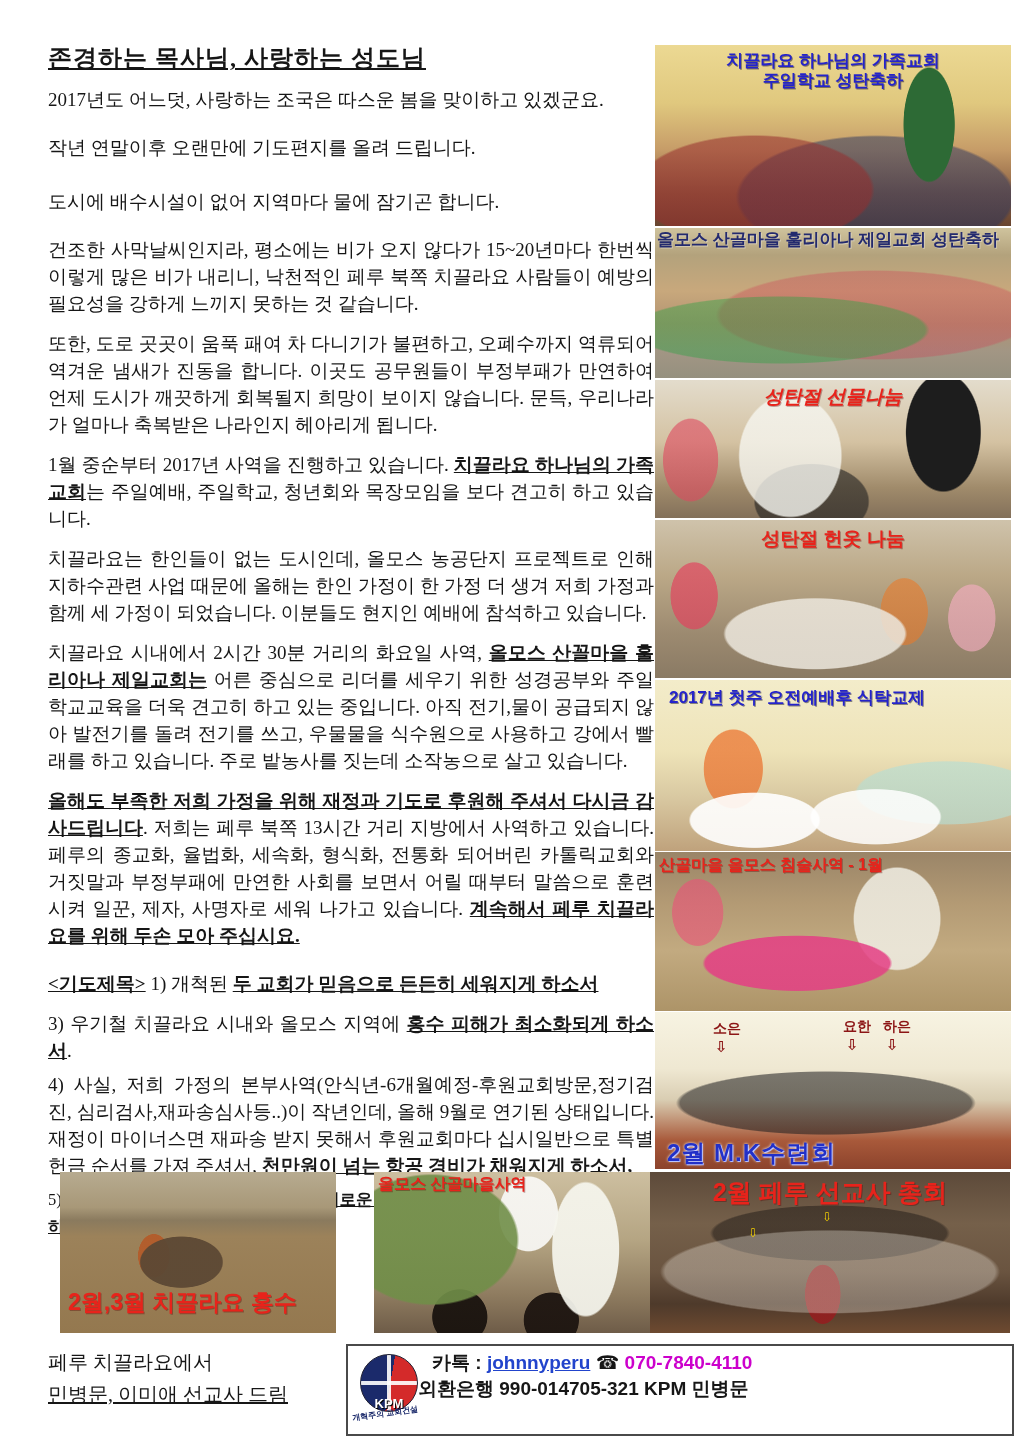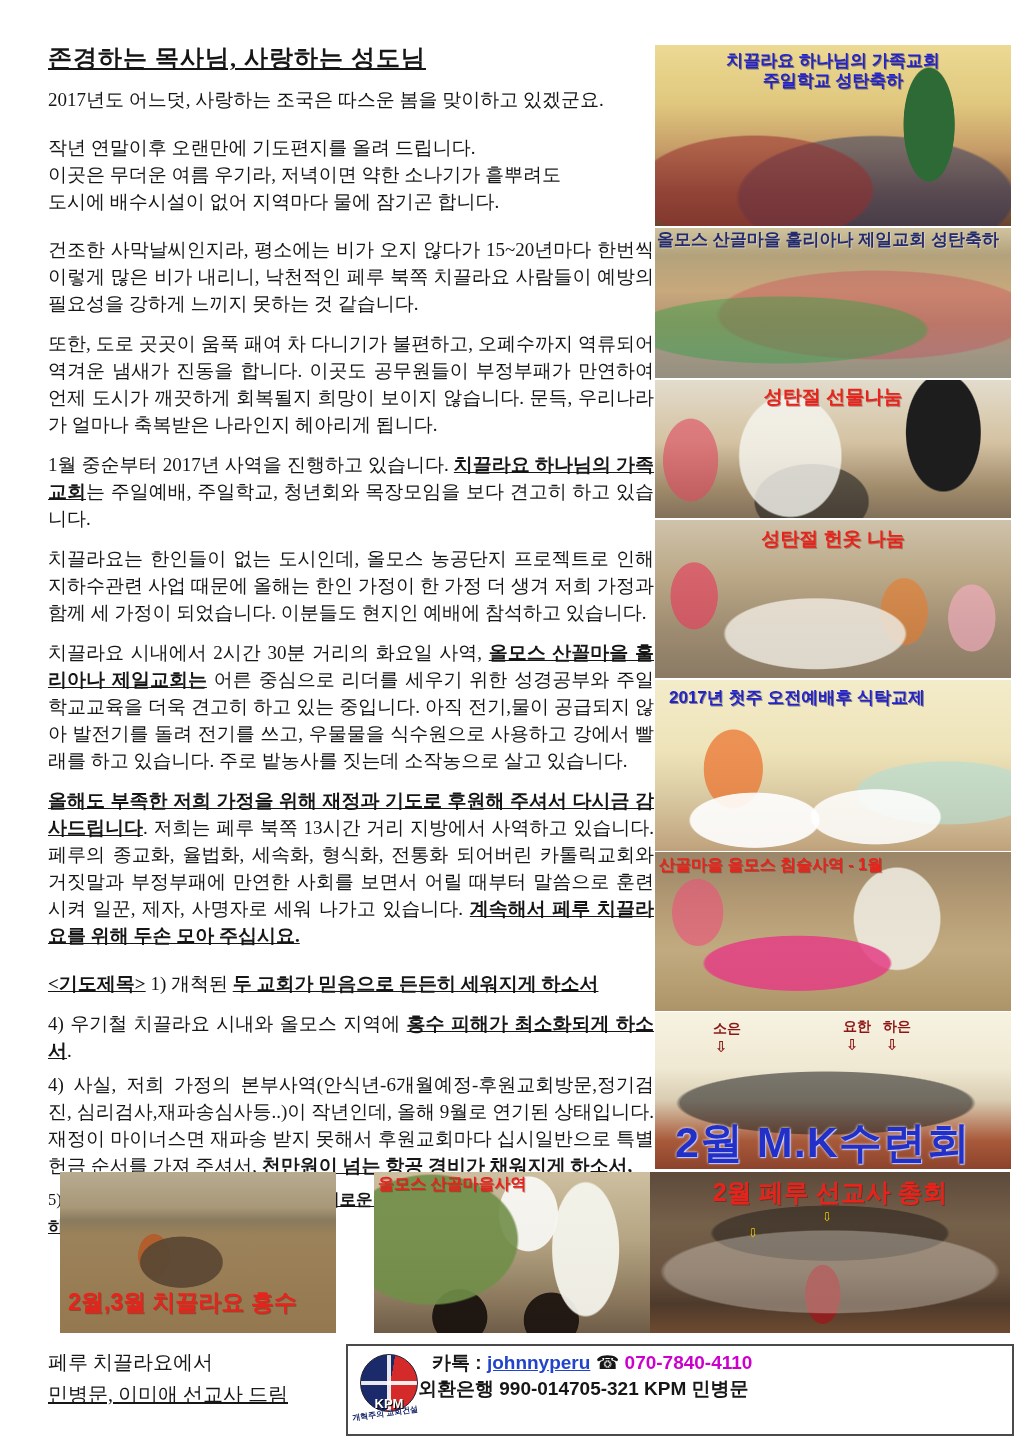--- a/index.html
+++ b/index.html
@@ -34,21 +34,21 @@
     background-image:
       radial-gradient(ellipse 150px 34px at 35% 68%, rgba(50,160,70,.45) 0 97%, transparent 100%),
       radial-gradient(ellipse 160px 45px at 62% 58%, rgba(205,65,85,.35) 0 97%, transparent 100%),
       linear-gradient(180deg,#cfc39d 0%,#b3a27c 18%,#c8a87c 42%,#b29372 64%,#a29684 82%,#95907f 100%);}
   .p-3{left:655px;top:380px;width:356px;height:138px;
     background-image:
       radial-gradient(ellipse 38px 60px at 81% 38%, #1d1d1d 0 97%, transparent 100%),
       radial-gradient(ellipse 52px 62px at 38% 55%, rgba(246,246,240,.8) 0 97%, transparent 100%),
       radial-gradient(ellipse 58px 38px at 44% 88%, rgba(32,32,32,.6) 0 97%, transparent 100%),
       radial-gradient(ellipse 28px 42px at 10% 58%, rgba(222,72,95,.6) 0 97%, transparent 100%),
-      linear-gradient(180deg,#e3dccc 0%,#d4c2a2 45%,#a08b6b 78%,#83705a 100%);}
+      linear-gradient(180deg,#e3dccc 0%,#d4c2a2 45%,#a08b6b 78%,#83705a 100%); font-style: italic;}
   .p-4{left:655px;top:520px;width:356px;height:158px;
     background-image:
       radial-gradient(ellipse 92px 36px at 45% 72%, rgba(236,231,221,.85) 0 97%, transparent 100%),
       radial-gradient(ellipse 24px 34px at 11% 48%, rgba(228,62,92,.65) 0 97%, transparent 100%),
       radial-gradient(ellipse 24px 34px at 70% 58%, rgba(232,122,42,.6) 0 97%, transparent 100%),
       radial-gradient(ellipse 24px 34px at 89% 62%, rgba(243,173,192,.65) 0 97%, transparent 100%),
       linear-gradient(180deg,#cfc3ab 0%,#bba887 35%,#9c8a70 72%,#8a7a64 100%);}
   .p-5{left:655px;top:680px;width:356px;height:171px;
     background-image:
       radial-gradient(ellipse 66px 28px at 28% 82%, rgba(255,255,255,.9) 0 97%, transparent 100%),
@@ -78,21 +78,21 @@
       radial-gradient(ellipse 30px 38px at 54% 26%, rgba(250,250,248,.9) 0 97%, transparent 100%),
       radial-gradient(ellipse 28px 28px at 30% 90%, rgba(22,16,12,.92) 0 97%, transparent 100%),
       radial-gradient(ellipse 28px 28px at 62% 92%, rgba(26,18,14,.92) 0 97%, transparent 100%),
       linear-gradient(180deg,#cdbfa0 0%,#b5a583 42%,#8f7c60 76%,#6e5c48 100%); padding-left: 15px;}
   .p-conf{left:650px;top:1172px;width:360px;height:161px;
     background-image:
       radial-gradient(ellipse 170px 42px at 50% 62%, rgba(236,230,220,.35) 0 97%, transparent 100%),
       radial-gradient(ellipse 18px 30px at 48% 76%, rgba(145,32,32,.95) 0 97%, transparent 100%),
       radial-gradient(ellipse 120px 28px at 50% 38%, rgba(30,25,22,.5) 0 97%, transparent 100%),
       linear-gradient(180deg,#5d4a3a 0%,#75604a 32%,#6a5440 62%,#4e3a2b 82%,#6e4a30 100%);}
-  .mk-big{left:20px;bottom:2px;font-size:43px;color:#2230c8;
+  .mk-big{left:12px;bottom:2px;font-size:24px;color:#2230c8;
           text-shadow:0 0 3px #ffffff,1px 1px 0 #9aa6ff;letter-spacing:1px;text-align:right;}
   .mk-label{font-size:14px;color:#8c1515;text-shadow:none;}
   .mk-arrow{font-size:15px;color:#8c1515;text-shadow:none;}
   .conf-marker{position:absolute;font-size:12px;color:#f4d000;font-weight:bold;}
   
   .signoff{position:absolute;left:48px;top:1346px;font-size:20px;line-height:32px;}
   .signoff .u{text-decoration:underline;}
   .contact-box{position:absolute;left:346px;top:1344px;width:664px;height:88px;
     border:2px solid #4a4a4a;background:#ffffff;}
   .contact-lines{position:absolute;left:84px;top:4px;font-size:19px;line-height:26px;
@@ -113,41 +113,41 @@
     font-family:"Liberation Sans","DejaVu Sans",sans-serif;white-space:nowrap;transform:rotate(-8deg);}
 </style>
 </head>
 <body>
 
 <div class="text-col">
   <h1 class="title">존경하는 목사님, 사랑하는 성도님</h1>
   <p class="para gap">2017년도 어느덧, 사랑하는 조국은 따스운 봄을 맞이하고 있겠군요.</p>
   <p class="para gap">
     <span>작년 연말이후 오랜만에 기도편지를 올려 드립니다.</span><br>
-    <span>이곳은 무더운 여름 우기라, 저녁이면 약한 소나기가 흩뿌려도</span><br>
+    <br>
     <span>도시에 배수시설이 없어 지역마다 물에 잠기곤 합니다.</span>
   </p>
   <p class="para">건조한 사막날씨인지라, 평소에는 비가 오지 않다가 15~20년마다 한번씩 이렇게 많은 비가 내리니, 낙천적인 페루 북쪽 치끌라요 사람들이 예방의 필요성을 강하게 느끼지 못하는 것 같습니다.</p>
   <p class="para">또한, 도로 곳곳이 움푹 패여 차 다니기가 불편하고, 오폐수까지 역류되어 역겨운 냄새가 진동을 합니다.  이곳도 공무원들이 부정부패가 만연하여 언제 도시가 깨끗하게 회복될지 희망이 보이지 않습니다. 문득, 우리나라가 얼마나 축복받은 나라인지 헤아리게 됩니다.</p>
   <p class="para">
     <span>1월 중순부터 2017년 사역을 진행하고 있습니다. </span><span class="bu">치끌라요 하나님의 가족교회</span><span>는 주일예배, 주일학교, 청년회와 목장모임을 보다 견고히 하고 있습니다.</span>
   </p>
   <p class="para">치끌라요는 한인들이 없는 도시인데, 올모스 농공단지 프로젝트로 인해 지하수관련 사업 때문에 올해는 한인 가정이 한 가정 더 생겨 저희 가정과 함께 세 가정이 되었습니다. 이분들도 현지인 예배에 참석하고 있습니다.</p>
   <p class="para">
     <span>치끌라요 시내에서 2시간 30분 거리의 화요일 사역, </span><span class="bu">올모스 산꼴마을 훌리아나 제일교회는</span><span> 어른 중심으로 리더를 세우기 위한 성경공부와 주일학교교육을 더욱 견고히 하고 있는 중입니다.  아직 전기,물이 공급되지 않아 발전기를 돌려 전기를 쓰고, 우물물을 식수원으로 사용하고 강에서 빨래를 하고 있습니다. 주로 밭농사를 짓는데 소작농으로 살고 있습니다.</span>
   </p>
   <p class="para gap">
     <span class="bu">올해도 부족한 저희 가정을 위해 재정과 기도로 후원해 주셔서 다시금 감사드립니다</span><span>. 저희는 페루 북쪽 13시간 거리 지방에서 사역하고 있습니다. 페루의 종교화, 율법화, 세속화, 형식화, 전통화 되어버린 카톨릭교회와 거짓말과 부정부패에 만연한 사회를 보면서 어릴 때부터 말씀으로 훈련시켜 일꾼, 제자, 사명자로 세워 나가고 있습니다. </span><span class="bu">계속해서 페루 치끌라요를 위해 두손 모아 주십시요.</span>
   </p>
 
   <p class="prayer-head">
     <span class="bu">&lt;기도제목&gt;</span><span> 1) 개척된 </span><span class="bu">두 교회가 믿음으로 든든히 세워지게 하소서</span>
   </p>
   <p class="prayer-line">
-    <span>4) 우기철 치끌라요 시내와 올모스 지역에 </span><span class="bu">홍수 피해가 최소화되게 하소서</span><span>.</span>
+    <span>3) 우기철 치끌라요 시내와 올모스 지역에 </span><span class="bu">홍수 피해가 최소화되게 하소서</span><span>.</span>
   </p>
   <p class="prayer-line">
     <span>4) 사실, 저희 가정의 본부사역(안식년-6개월예정-후원교회방문,정기검진, 심리검사,재파송심사등..)이 작년인데,  올해 9월로 연기된 상태입니다. 재정이 마이너스면 재파송 받지 못해서 후원교회마다 십시일반으로 특별헌금 순서를 가져 주셔서, </span><span class="bu">천만원이 넘는 항공 경비가 채워지게 하소서,</span>
   </p>
   <p class="prayer-line small-line">
     <span>5) 하은(중3),요한(중1),소은(초2)이가 </span><span class="bu">새로운 학교에 적응하고 믿음으로 잘 자라게 하소서</span>
   </p>
 </div>
 
 <div class="photo p-1">

